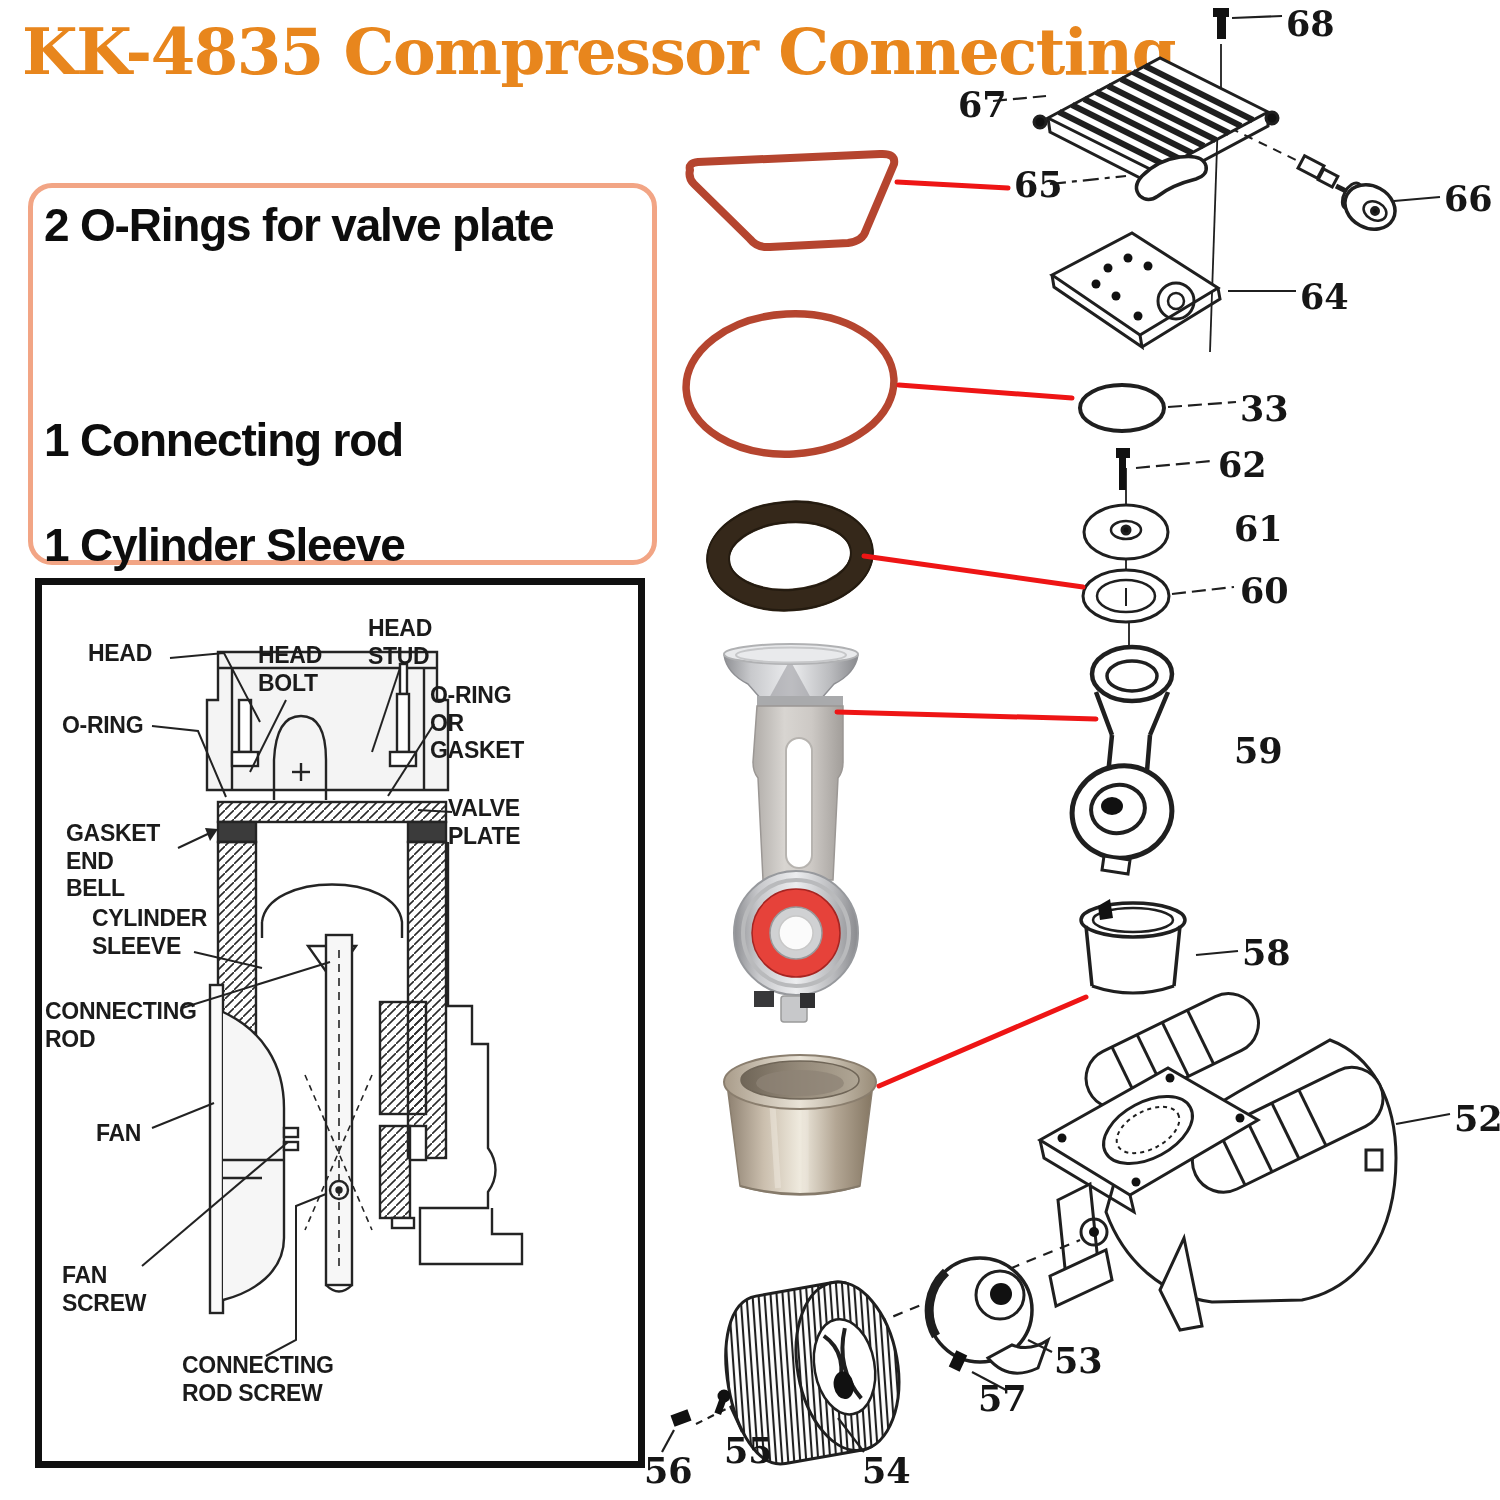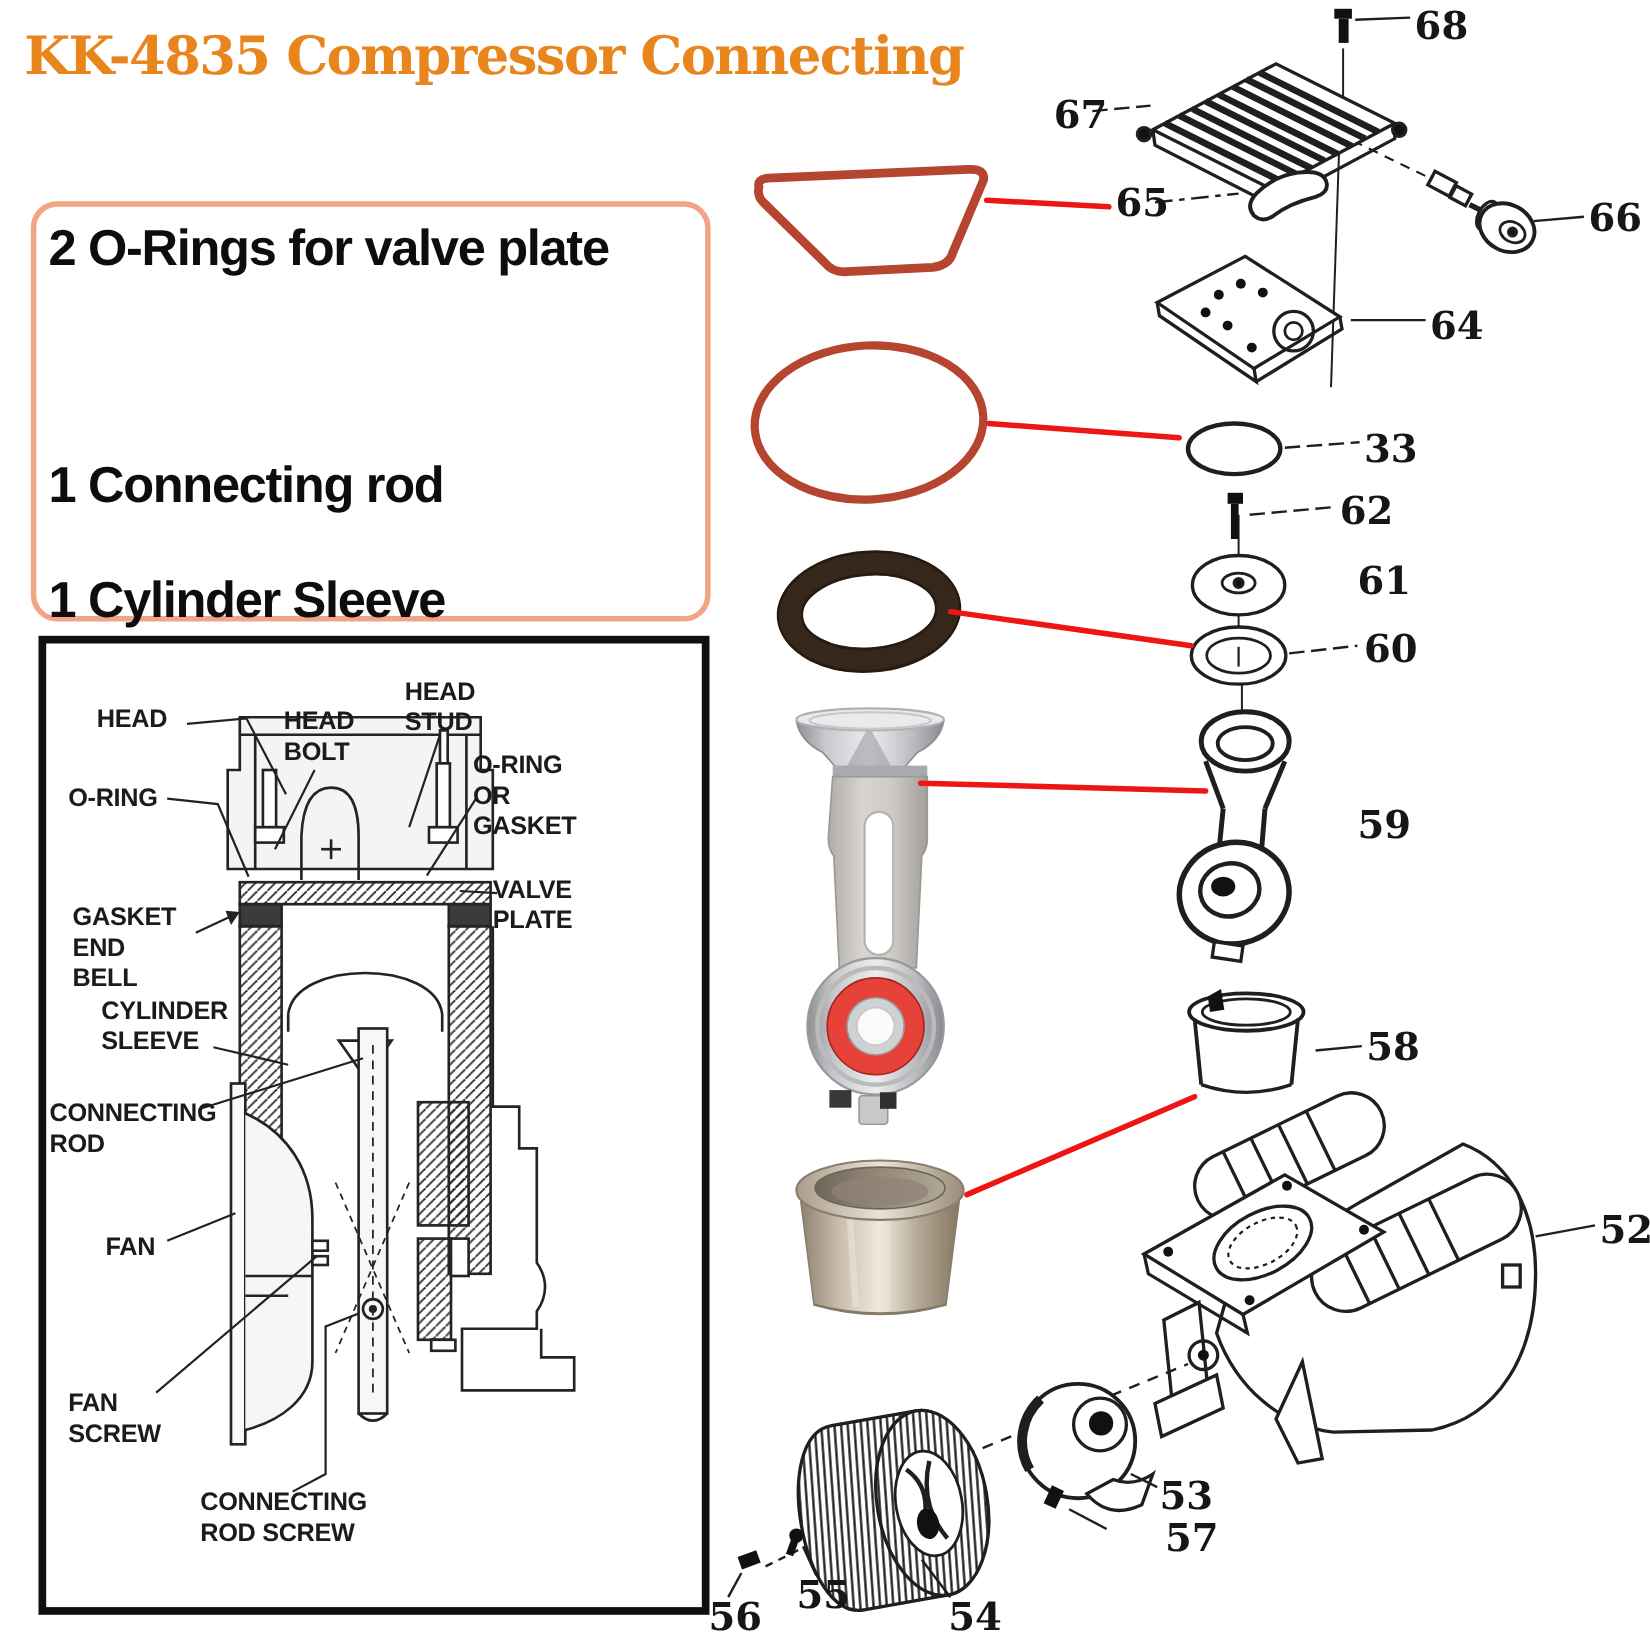--- a/index.html
+++ b/index.html
@@ -1,21 +1,21 @@
 <!DOCTYPE html>
 <html><head>
 <meta charset="utf-8">
 <style>
   html,body{margin:0;padding:0;background:#fff;}
   .stage{position:relative;width:1500px;height:1500px;background:#fff;overflow:hidden;
          font-family:"Liberation Sans",sans-serif;}
   .title{position:absolute;left:22px;top:2px;font-family:"DejaVu Serif",serif;font-weight:bold;
-         font-size:48px;line-height:99px;color:#e8861d;letter-spacing:-1.5px;white-space:nowrap;}
+         font-size:64px;line-height:99px;color:#e8861d;letter-spacing:-1.5px;white-space:nowrap;}
   .kit-box{position:absolute;left:28px;top:183px;width:608px;height:372px;border:5px solid #f2a585;
-         border-radius:24px;background:#fff;}
+         border-radius:24px;background:#fff;padding-left:11px;}
   .kit-item{position:absolute;left:11px;font-weight:bold;font-size:46px;color:#0d0d0d;
          letter-spacing:-1.2px;white-space:nowrap;}
   .xs-box{position:absolute;left:35px;top:578px;width:596px;height:876px;border:7px solid #101010;background:#fff;}
   .art{position:absolute;left:0;top:0;}
   .xs-label{position:absolute;font-size:23px;font-weight:600;color:#1b1b1b;text-align:left;
          line-height:1.2;white-space:pre-line;letter-spacing:-0.3px;}
   .pn{position:absolute;font-family:"DejaVu Serif",serif;font-weight:bold;font-size:35px;color:#161616;}
 </style>
 </head>
 <body>
@@ -396,18 +396,18 @@
   <div class="pn" style="left:1014px;top:164px">65</div>
   <div class="pn" style="left:1300px;top:276px">64</div>
   <div class="pn" style="left:1240px;top:388px">33</div>
   <div class="pn" style="left:1218px;top:444px">62</div>
   <div class="pn" style="left:1234px;top:508px">61</div>
   <div class="pn" style="left:1240px;top:570px">60</div>
   <div class="pn" style="left:1234px;top:730px">59</div>
   <div class="pn" style="left:1242px;top:932px">58</div>
   <div class="pn" style="left:1454px;top:1098px">52</div>
   <div class="pn" style="left:1054px;top:1340px">53</div>
-  <div class="pn" style="left:1059px;top:1378px">57</div>
+  <div class="pn" style="left:978px;top:1378px">57</div>
   <div class="pn" style="left:862px;top:1450px">54</div>
   <div class="pn" style="left:724px;top:1430px">55</div>
   <div class="pn" style="left:644px;top:1450px">56</div>
 
 </div>
 
 </body></html>

